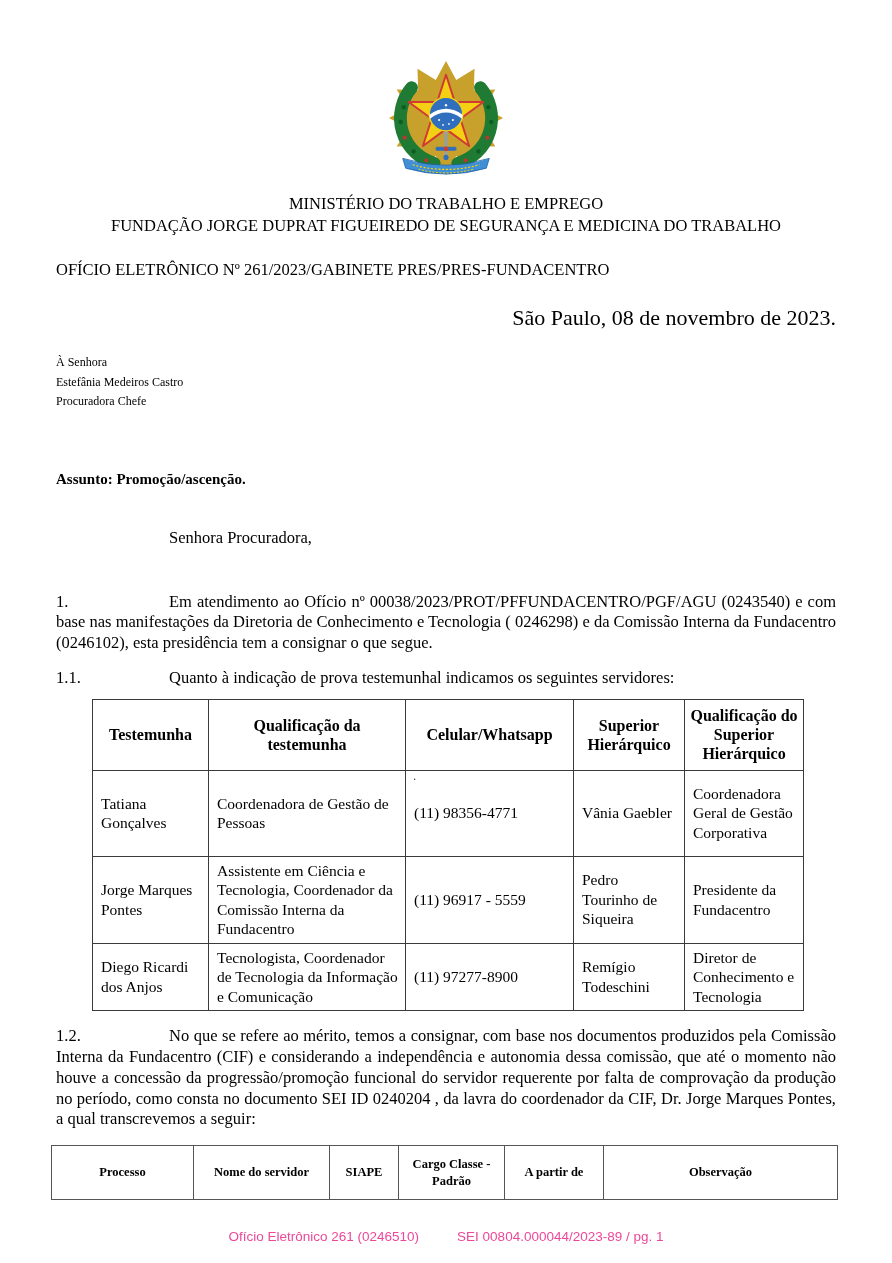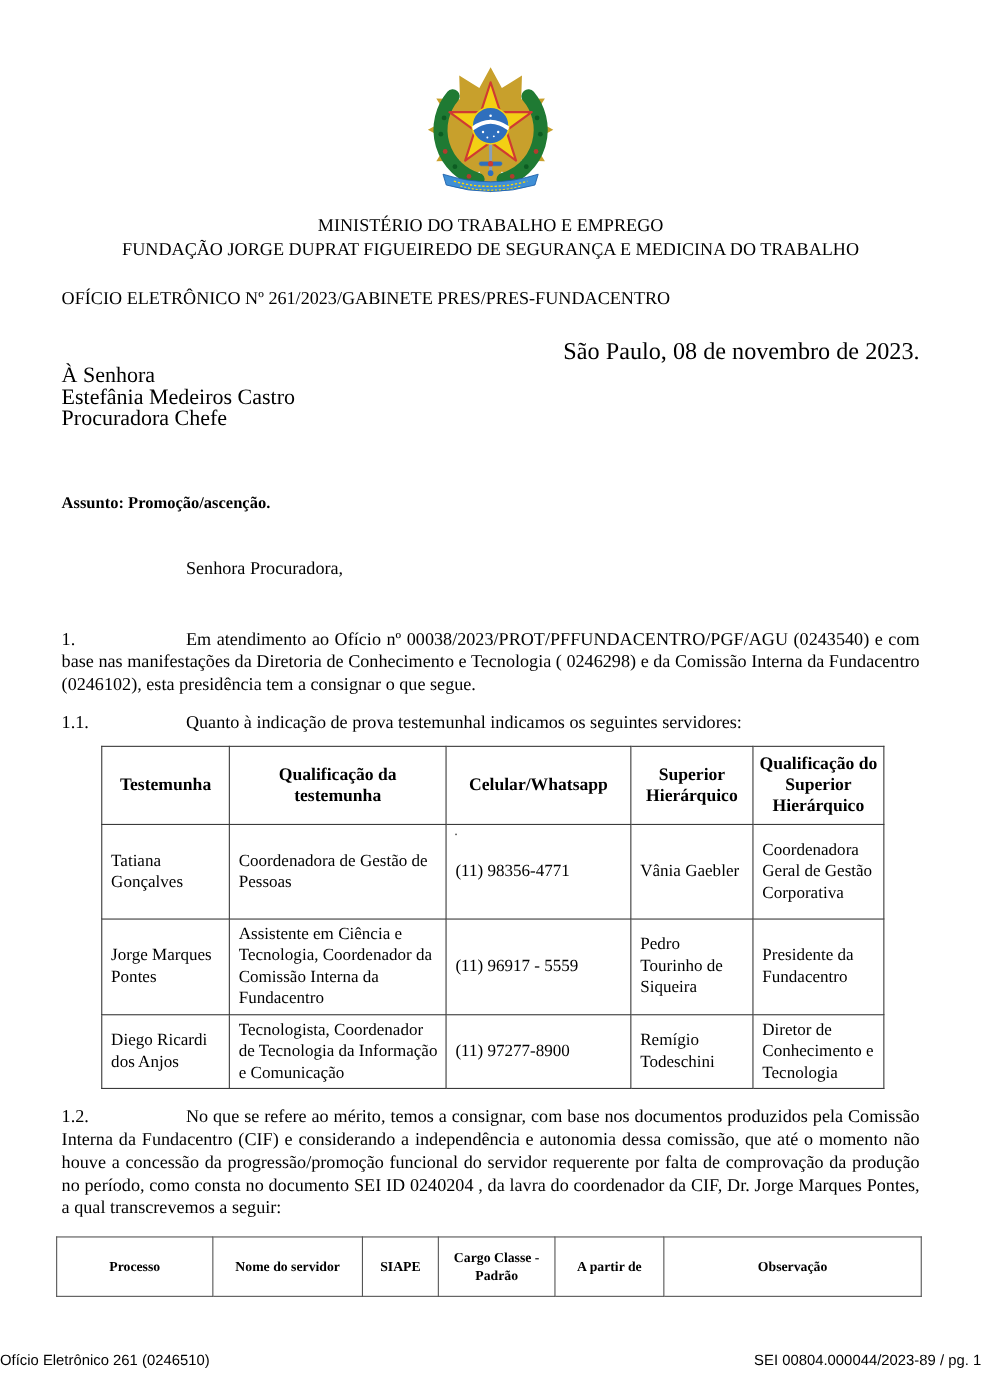--- a/index.html
+++ b/index.html
@@ -18,21 +18,21 @@
 
   .emblem-wrap { padding-top: 45px; text-align: center; }
   .emblem-wrap svg { display: inline-block; }
 
   .org-header { text-align: center; font-size: 16.5px; line-height: 22px; margin-top: 7px; }
 
   .doc-title { font-size: 16.5px; margin-top: 23px; }
 
   .date-line { text-align: right; font-size: 22px; margin-top: 25px; }
 
-  .address { font-size: 20px; line-height: 19.5px; }
+  .address { font-size: 12px; line-height: 19.5px; margin-top: 22px; }
 
   .subject { font-weight: bold; font-size: 15px; margin-top: 59px; }
 
   .greeting { font-size: 16.5px; margin-top: 40px; padding-left: 113px; }
 
   .para { font-size: 16.5px; line-height: 20.8px; text-align: justify; }
   .para .pnum { display: inline-block; width: 113px; }
   .para-1  { margin-top: 44px; }
   .para-11 { margin-top: 14px; }
   .para-12 { margin-top: 15px; }
@@ -51,25 +51,25 @@
 
   .t2 { width: 786px; margin: 15px 0 0 -5px; }
   .t2 th { font-size: 12.5px; font-weight: bold; text-align: center; line-height: 17px; padding: 4px 6px; height: 54px; border: 1.2px solid #555; }
 
   .footer {
     position: absolute;
     top: 1229px;
     left: 0;
     width: 100%;
     display: flex;
-    justify-content: space-between;
+    justify-content: center;
     gap: 38px;
     font-family: "Liberation Sans", sans-serif;
     font-size: 13.5px;
-    color: #000000;
+    color: #ec4899;
   }
 </style>
 </head>
 <body>
 
 <div class="page">
   <div class="content">
 
     <div class="emblem-wrap">
       <svg width="118" height="121" viewBox="0 0 120 123" aria-hidden="true">

